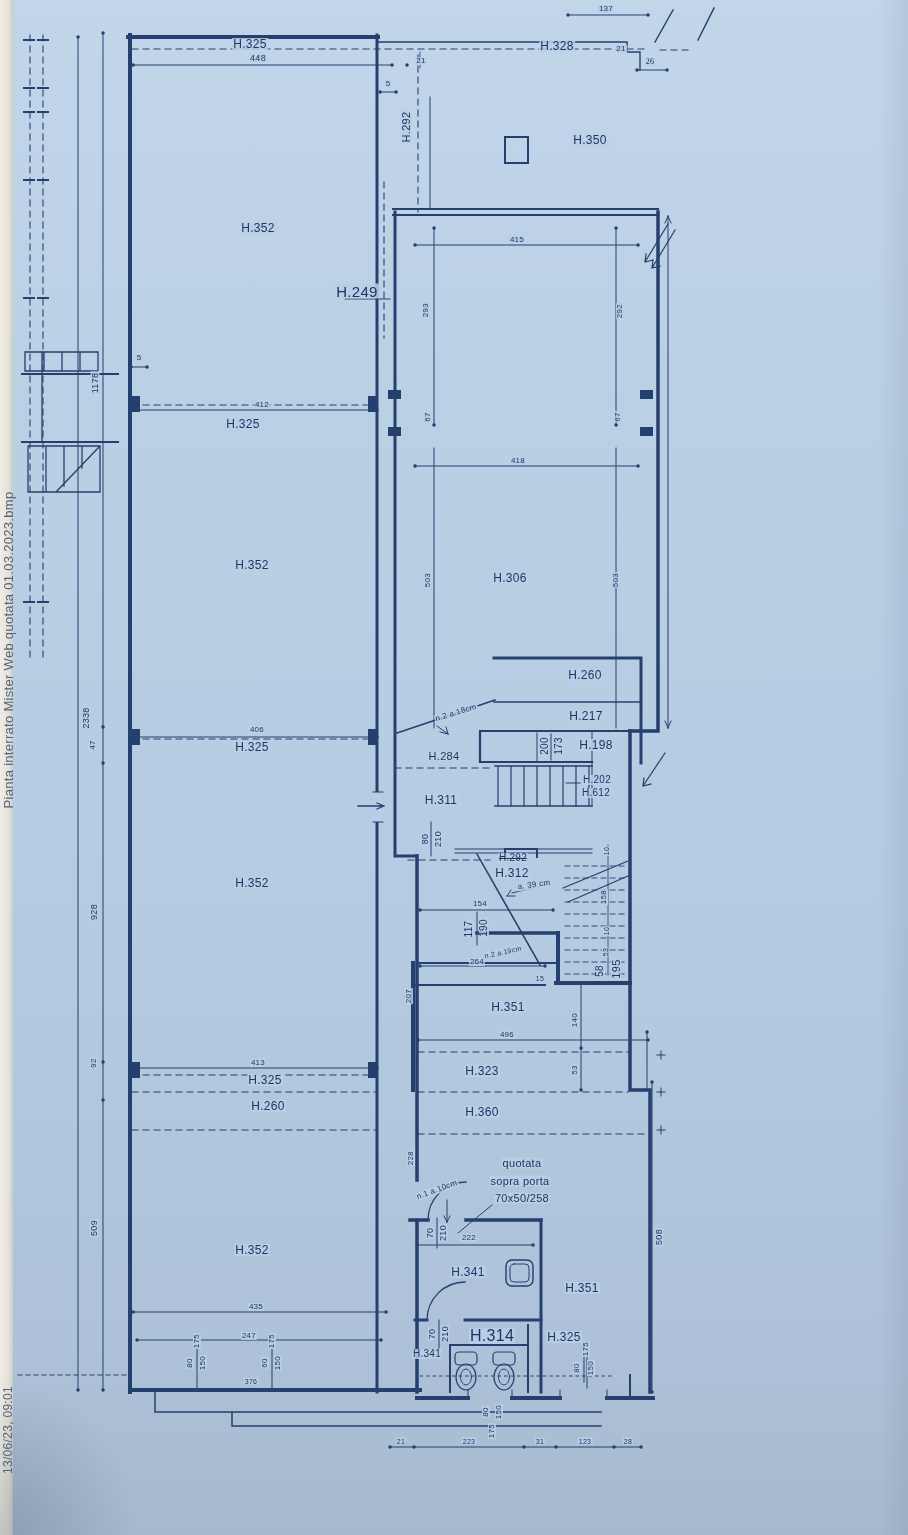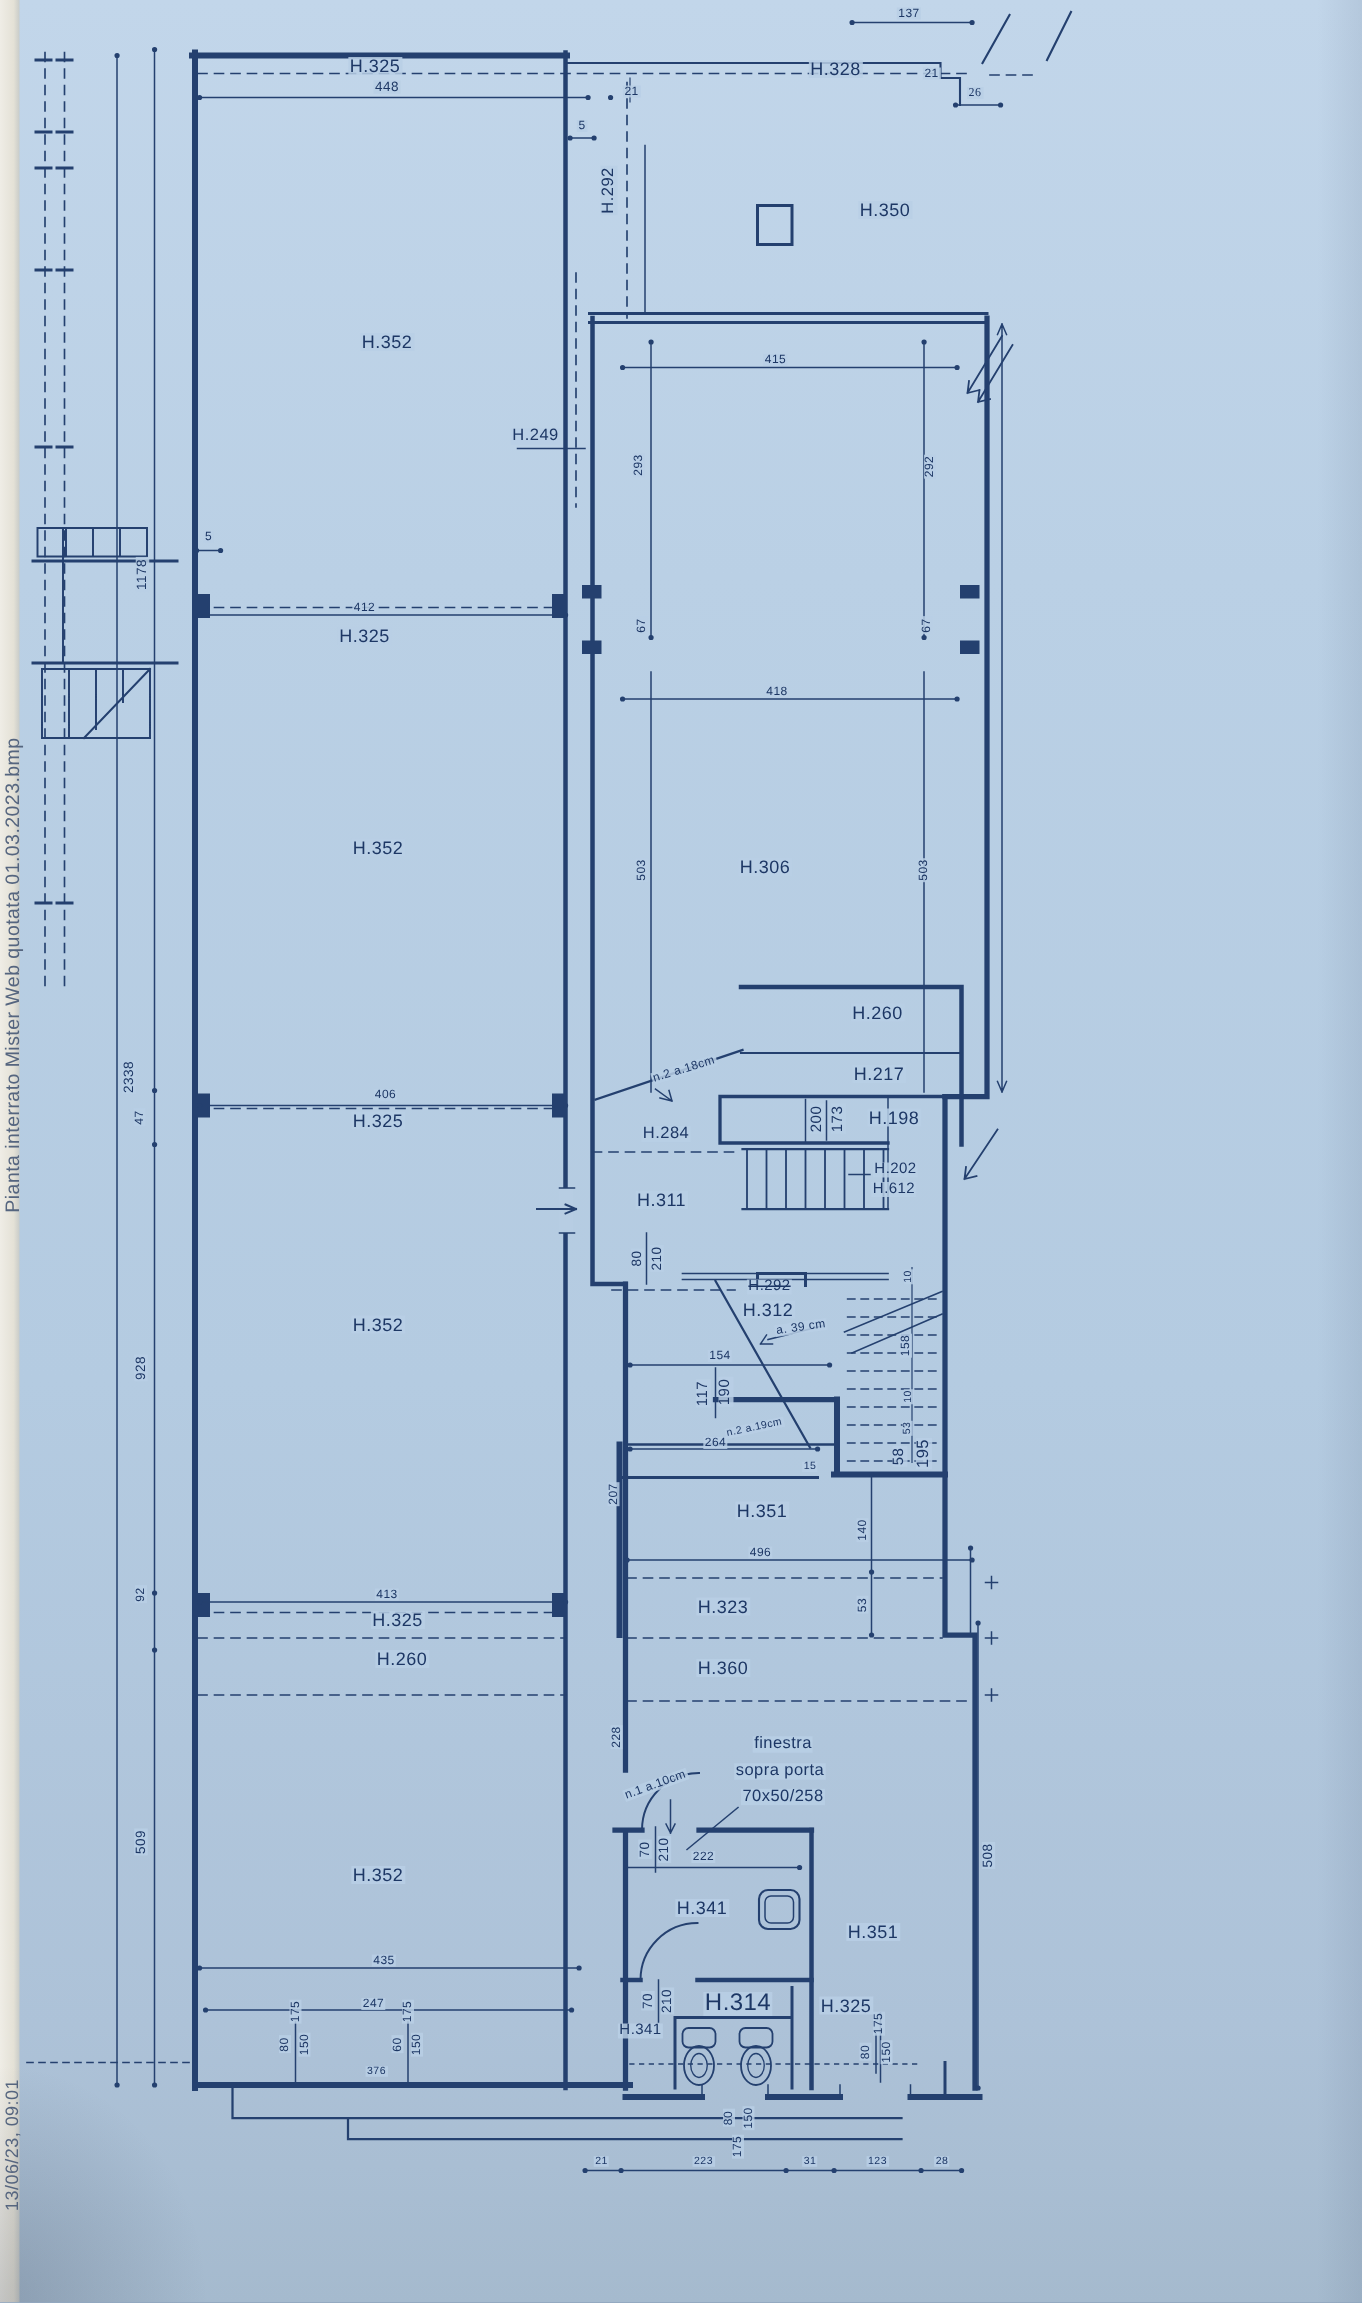--- a/index.html
+++ b/index.html
@@ -194,21 +194,21 @@
       <span class="lbl" style="left: 86px; top: 718px; font-size: 9px; transform: translate(-50%, -50%) rotate(-90deg);">2338</span>
       <span class="lbl" style="left: 95px; top: 383px; font-size: 9px; transform: translate(-50%, -50%) rotate(-90deg);">1178</span>
       <span class="lbl" style="left: 93px; top: 745px; font-size: 8px; transform: translate(-50%, -50%) rotate(-90deg);">47</span>
       <span class="lbl" style="left: 94px; top: 912px; font-size: 9px; transform: translate(-50%, -50%) rotate(-90deg);">928</span>
       <span class="lbl" style="left: 94px; top: 1063px; font-size: 8px; transform: translate(-50%, -50%) rotate(-90deg);">92</span>
       <span class="lbl" style="left: 94px; top: 1228px; font-size: 9px; transform: translate(-50%, -50%) rotate(-90deg);">509</span>
       <span class="lbl" style="left: 250px; top: 44px; font-size: 12px; transform: translate(-50%, -50%) rotate(0deg);">H.325</span>
       <span class="lbl" style="left: 258px; top: 58px; font-size: 9px; transform: translate(-50%, -50%) rotate(0deg);">448</span>
       <span class="lbl" style="left: 258px; top: 228px; font-size: 12px; transform: translate(-50%, -50%) rotate(0deg);">H.352</span>
       <span class="lbl" style="left: 139px; top: 358px; font-size: 8px; transform: translate(-50%, -50%) rotate(0deg);">5</span>
-      <span class="lbl" style="left: 243px; top: 405px; font-size: 8px; transform: translate(-50%, -50%) rotate(0deg);">412</span>
+      <span class="lbl" style="left: 262px; top: 405px; font-size: 8px; transform: translate(-50%, -50%) rotate(0deg);">412</span>
       <span class="lbl" style="left: 243px; top: 424px; font-size: 12px; transform: translate(-50%, -50%) rotate(0deg);">H.325</span>
       <span class="lbl" style="left: 252px; top: 565px; font-size: 12px; transform: translate(-50%, -50%) rotate(0deg);">H.352</span>
       <span class="lbl" style="left: 257px; top: 730px; font-size: 8px; transform: translate(-50%, -50%) rotate(0deg);">406</span>
       <span class="lbl" style="left: 252px; top: 747px; font-size: 12px; transform: translate(-50%, -50%) rotate(0deg);">H.325</span>
       <span class="lbl" style="left: 252px; top: 883px; font-size: 12px; transform: translate(-50%, -50%) rotate(0deg);">H.352</span>
       <span class="lbl" style="left: 258px; top: 1063px; font-size: 8px; transform: translate(-50%, -50%) rotate(0deg);">413</span>
       <span class="lbl" style="left: 265px; top: 1080px; font-size: 12px; transform: translate(-50%, -50%) rotate(0deg);">H.325</span>
       <span class="lbl" style="left: 268px; top: 1106px; font-size: 12px; transform: translate(-50%, -50%) rotate(0deg);">H.260</span>
       <span class="lbl" style="left: 252px; top: 1250px; font-size: 12px; transform: translate(-50%, -50%) rotate(0deg);">H.352</span>
       <span class="lbl" style="left: 256px; top: 1307px; font-size: 8px; transform: translate(-50%, -50%) rotate(0deg);">435</span>
@@ -226,21 +226,21 @@
       <span class="lbl" style="left: 621px; top: 49px; font-size: 8px; transform: translate(-50%, -50%) rotate(0deg);">21</span>
       <span class="lbl" style="left: 650px; top: 62px; font-size: 8px; transform: translate(-50%, -50%) rotate(0deg); font-family: Liberation Serif, serif;">26</span>
       <span class="lbl" style="left: 388px; top: 84px; font-size: 8px; transform: translate(-50%, -50%) rotate(0deg);">5</span>
       <span class="lbl" style="left: 406px; top: 127px; font-size: 11px; transform: translate(-50%, -50%) rotate(-90deg);">H.292</span>
       <span class="lbl" style="left: 590px; top: 140px; font-size: 12px; transform: translate(-50%, -50%) rotate(0deg);">H.350</span>
       <span class="lbl" style="left: 517px; top: 240px; font-size: 8px; transform: translate(-50%, -50%) rotate(0deg);">415</span>
       <span class="lbl" style="left: 426px; top: 310px; font-size: 8px; transform: translate(-50%, -50%) rotate(-90deg);">293</span>
       <span class="lbl" style="left: 620px; top: 311px; font-size: 8px; transform: translate(-50%, -50%) rotate(-90deg);">292</span>
       <span class="lbl" style="left: 428px; top: 417px; font-size: 8px; transform: translate(-50%, -50%) rotate(-90deg);">67</span>
       <span class="lbl" style="left: 618px; top: 417px; font-size: 8px; transform: translate(-50%, -50%) rotate(-90deg);">67</span>
-      <span class="lbl" style="left: 357px; top: 291px; font-size: 11px; transform: translate(-50%, -50%) rotate(0deg);">H.249</span>
+      <span class="lbl" style="left: 357px; top: 291px; font-size: 15px; transform: translate(-50%, -50%) rotate(0deg);">H.249</span>
       <span class="lbl" style="left: 518px; top: 461px; font-size: 8px; transform: translate(-50%, -50%) rotate(0deg);">418</span>
       <span class="lbl" style="left: 428px; top: 580px; font-size: 8px; transform: translate(-50%, -50%) rotate(-90deg);">503</span>
       <span class="lbl" style="left: 616px; top: 580px; font-size: 8px; transform: translate(-50%, -50%) rotate(-90deg);">503</span>
       <span class="lbl" style="left: 510px; top: 578px; font-size: 12px; transform: translate(-50%, -50%) rotate(0deg);">H.306</span>
       <span class="lbl" style="left: 585px; top: 675px; font-size: 12px; transform: translate(-50%, -50%) rotate(0deg);">H.260</span>
       <span class="lbl" style="left: 586px; top: 716px; font-size: 12px; transform: translate(-50%, -50%) rotate(0deg);">H.217</span>
       <span class="lbl" style="left: 545px; top: 746px; font-size: 10px; transform: translate(-50%, -50%) rotate(-90deg);">200</span>
       <span class="lbl" style="left: 559px; top: 746px; font-size: 10px; transform: translate(-50%, -50%) rotate(-90deg);">173</span>
       <span class="lbl" style="left: 596px; top: 745px; font-size: 12px; transform: translate(-50%, -50%) rotate(0deg);">H.198</span>
       <span class="lbl" style="left: 456px; top: 713px; font-size: 8px; transform: translate(-50%, -50%) rotate(-17deg);">n.2 a.18cm</span>
@@ -267,21 +267,21 @@
       <span class="lbl" style="left: 540px; top: 978px; font-size: 7px; transform: translate(-50%, -50%) rotate(0deg);">15</span>
       <span class="lbl" style="left: 409px; top: 996px; font-size: 8px; transform: translate(-50%, -50%) rotate(-90deg);">207</span>
       <span class="lbl" style="left: 508px; top: 1007px; font-size: 12px; transform: translate(-50%, -50%) rotate(0deg);">H.351</span>
       <span class="lbl" style="left: 507px; top: 1035px; font-size: 8px; transform: translate(-50%, -50%) rotate(0deg);">496</span>
       <span class="lbl" style="left: 575px; top: 1020px; font-size: 8px; transform: translate(-50%, -50%) rotate(-90deg);">140</span>
       <span class="lbl" style="left: 575px; top: 1070px; font-size: 8px; transform: translate(-50%, -50%) rotate(-90deg);">53</span>
       <span class="lbl" style="left: 482px; top: 1071px; font-size: 12px; transform: translate(-50%, -50%) rotate(0deg);">H.323</span>
       <span class="lbl" style="left: 482px; top: 1112px; font-size: 12px; transform: translate(-50%, -50%) rotate(0deg);">H.360</span>
       <span class="lbl" style="left: 659px; top: 1237px; font-size: 9px; transform: translate(-50%, -50%) rotate(-90deg);">508</span>
       <span class="lbl" style="left: 411px; top: 1158px; font-size: 8px; transform: translate(-50%, -50%) rotate(-90deg);">228</span>
-      <span class="lbl" style="left: 522px; top: 1163px; font-size: 11px; transform: translate(-50%, -50%) rotate(0deg);">finestra</span>
+      <span class="lbl" style="left: 522px; top: 1163px; font-size: 11px; transform: translate(-50%, -50%) rotate(0deg);">quotata</span>
       <span class="lbl" style="left: 520px; top: 1181px; font-size: 11px; transform: translate(-50%, -50%) rotate(0deg);">sopra porta</span>
       <span class="lbl" style="left: 522px; top: 1198px; font-size: 11px; transform: translate(-50%, -50%) rotate(0deg);">70x50/258</span>
       <span class="lbl" style="left: 437px; top: 1190px; font-size: 8px; transform: translate(-50%, -50%) rotate(-20deg);">n.1 a.10cm</span>
       <span class="lbl" style="left: 430px; top: 1233px; font-size: 9px; transform: translate(-50%, -50%) rotate(-90deg);">70</span>
       <span class="lbl" style="left: 443px; top: 1233px; font-size: 9px; transform: translate(-50%, -50%) rotate(-90deg);">210</span>
       <span class="lbl" style="left: 469px; top: 1238px; font-size: 8px; transform: translate(-50%, -50%) rotate(0deg);">222</span>
       <span class="lbl" style="left: 468px; top: 1272px; font-size: 12px; transform: translate(-50%, -50%) rotate(0deg);">H.341</span>
       <span class="lbl" style="left: 582px; top: 1288px; font-size: 12px; transform: translate(-50%, -50%) rotate(0deg);">H.351</span>
       <span class="lbl" style="left: 432px; top: 1334px; font-size: 9px; transform: translate(-50%, -50%) rotate(-90deg);">70</span>
       <span class="lbl" style="left: 445px; top: 1334px; font-size: 9px; transform: translate(-50%, -50%) rotate(-90deg);">210</span>

